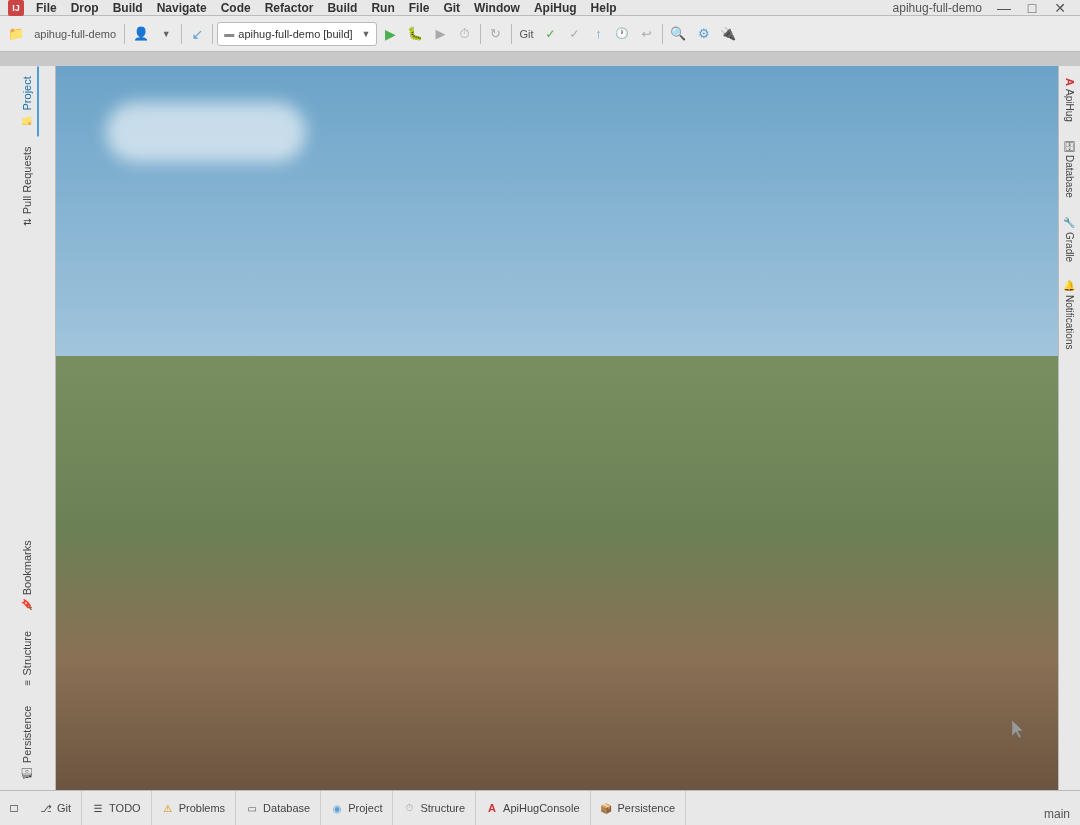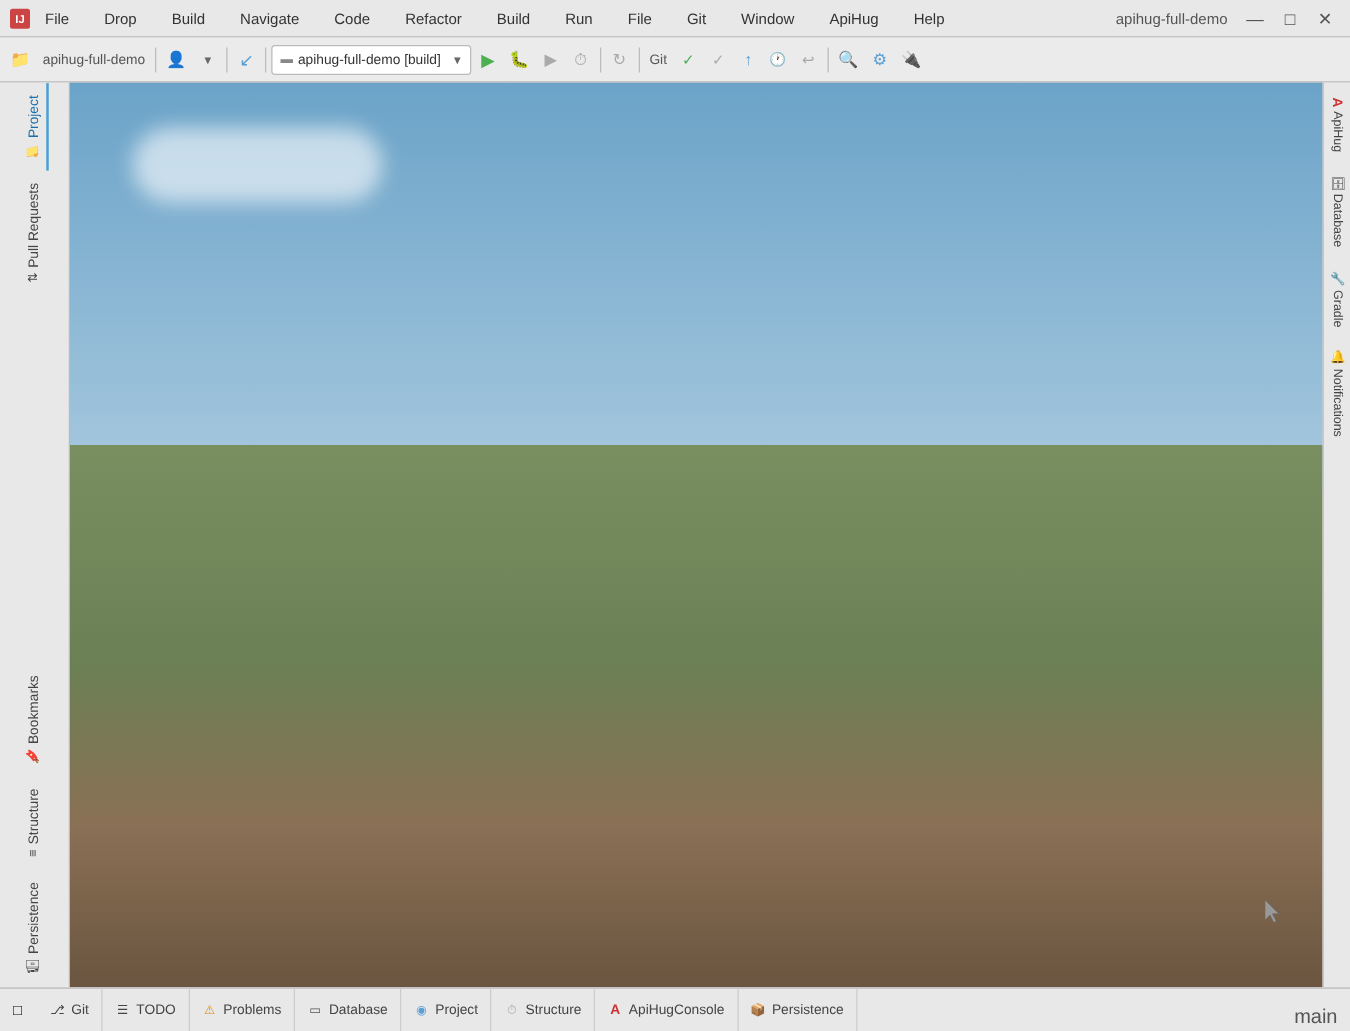--- a/index.html
+++ b/index.html
@@ -8,41 +8,42 @@
       height: 825px;
       font-family: 'Segoe UI', Arial, sans-serif;
       font-size: 12px;
       background: #c8c8c8;
       overflow: hidden;
       position: relative;
     }
 
     
     .title-bar {
-      height: 30px;
+      height: 16px;
       background: #e8e8e8;
       display: flex;
       align-items: center;
       padding: 0 8px;
       border-bottom: 1px solid #bbb;
       user-select: none;
     }
     .title-bar-icon {
       width: 16px;
       height: 16px;
       margin-right: 6px;
       background: #cc4444;
       border-radius: 2px;
       display: flex; align-items: center; justify-content: center;
       color: white; font-size: 9px; font-weight: bold;
     }
     .title-bar-menus {
       display: flex;
-      gap: 16px;
+      gap: 2px;
       flex: 1;
+      font-weight: bold;
     }
     .title-bar-menus span {
       padding: 2px 6px;
       cursor: pointer;
       border-radius: 3px;
       font-size: 12px;
       color: #333;
     }
     .title-bar-title {
       font-size: 12px;
@@ -223,21 +224,21 @@
       width: 12px;
       height: 12px;
       display: flex;
       align-items: center;
       justify-content: center;
       font-size: 10px;
     }
     .bottom-status {
       margin-left: auto;
       padding: 0 10px;
-      font-size: 16px;
+      font-size: 12px;
       color: #555;
       margin-top: 11px;
     }
     .status-left {
       position: absolute;
       left: 4px;
       display: flex;
       align-items: center;
       height: 100%;
     }

